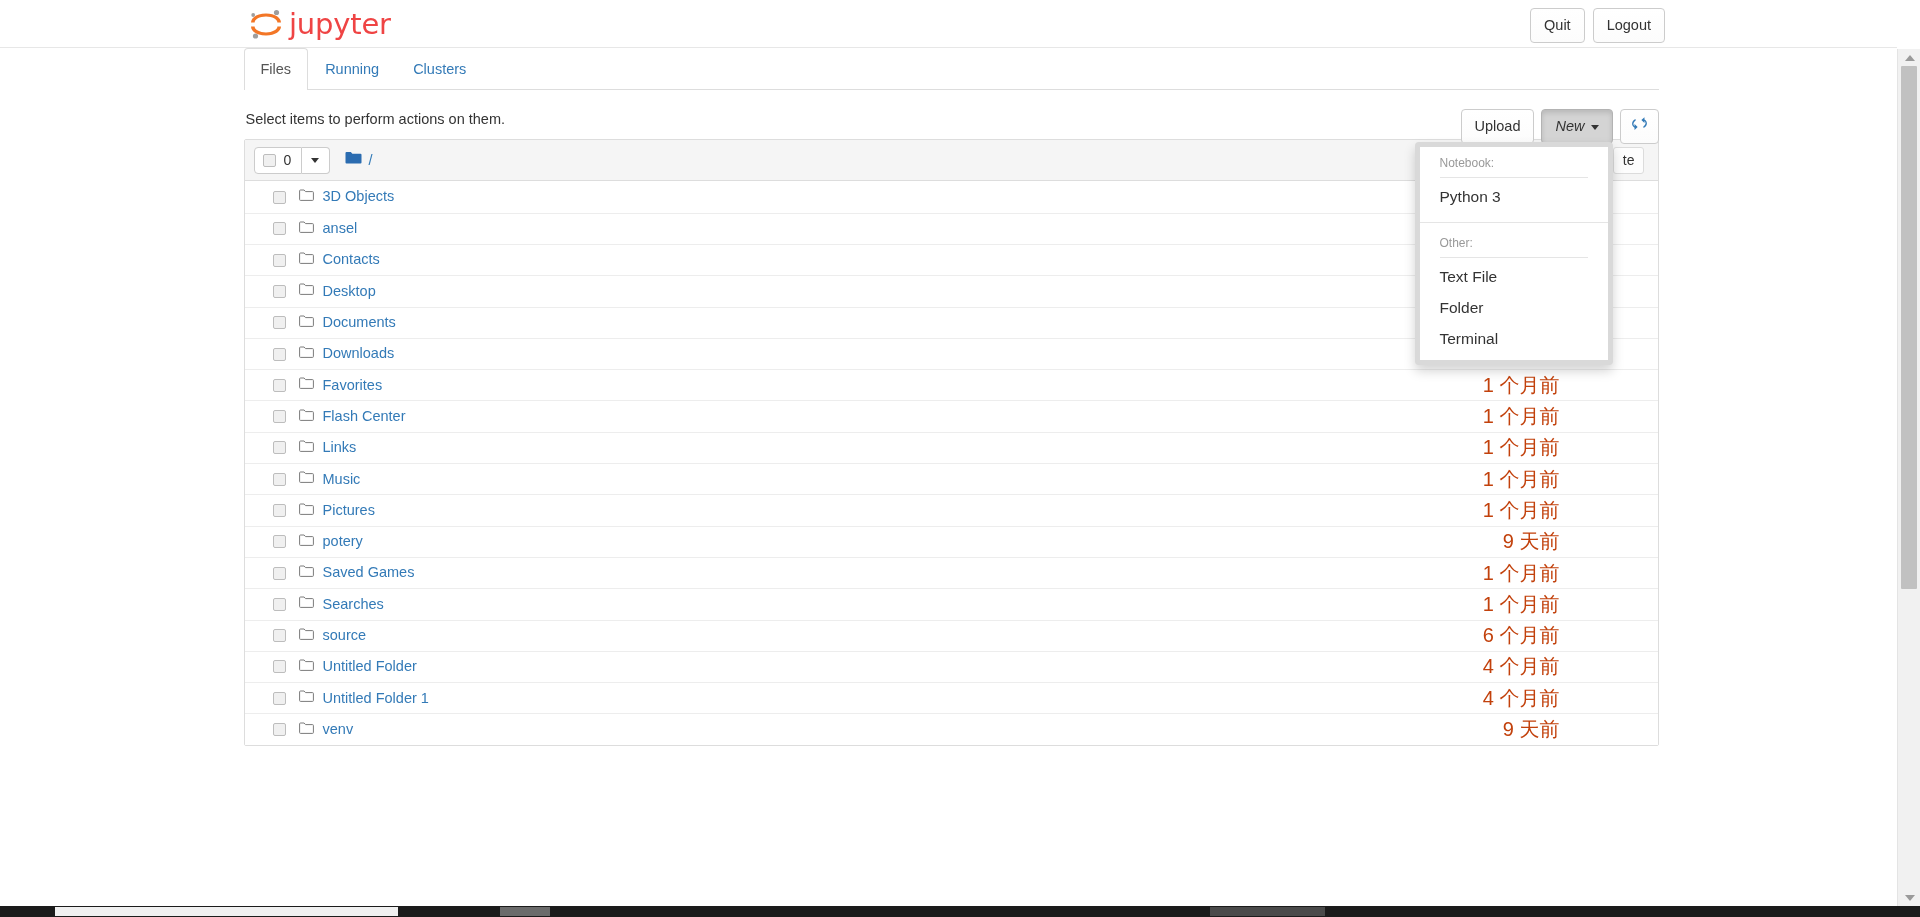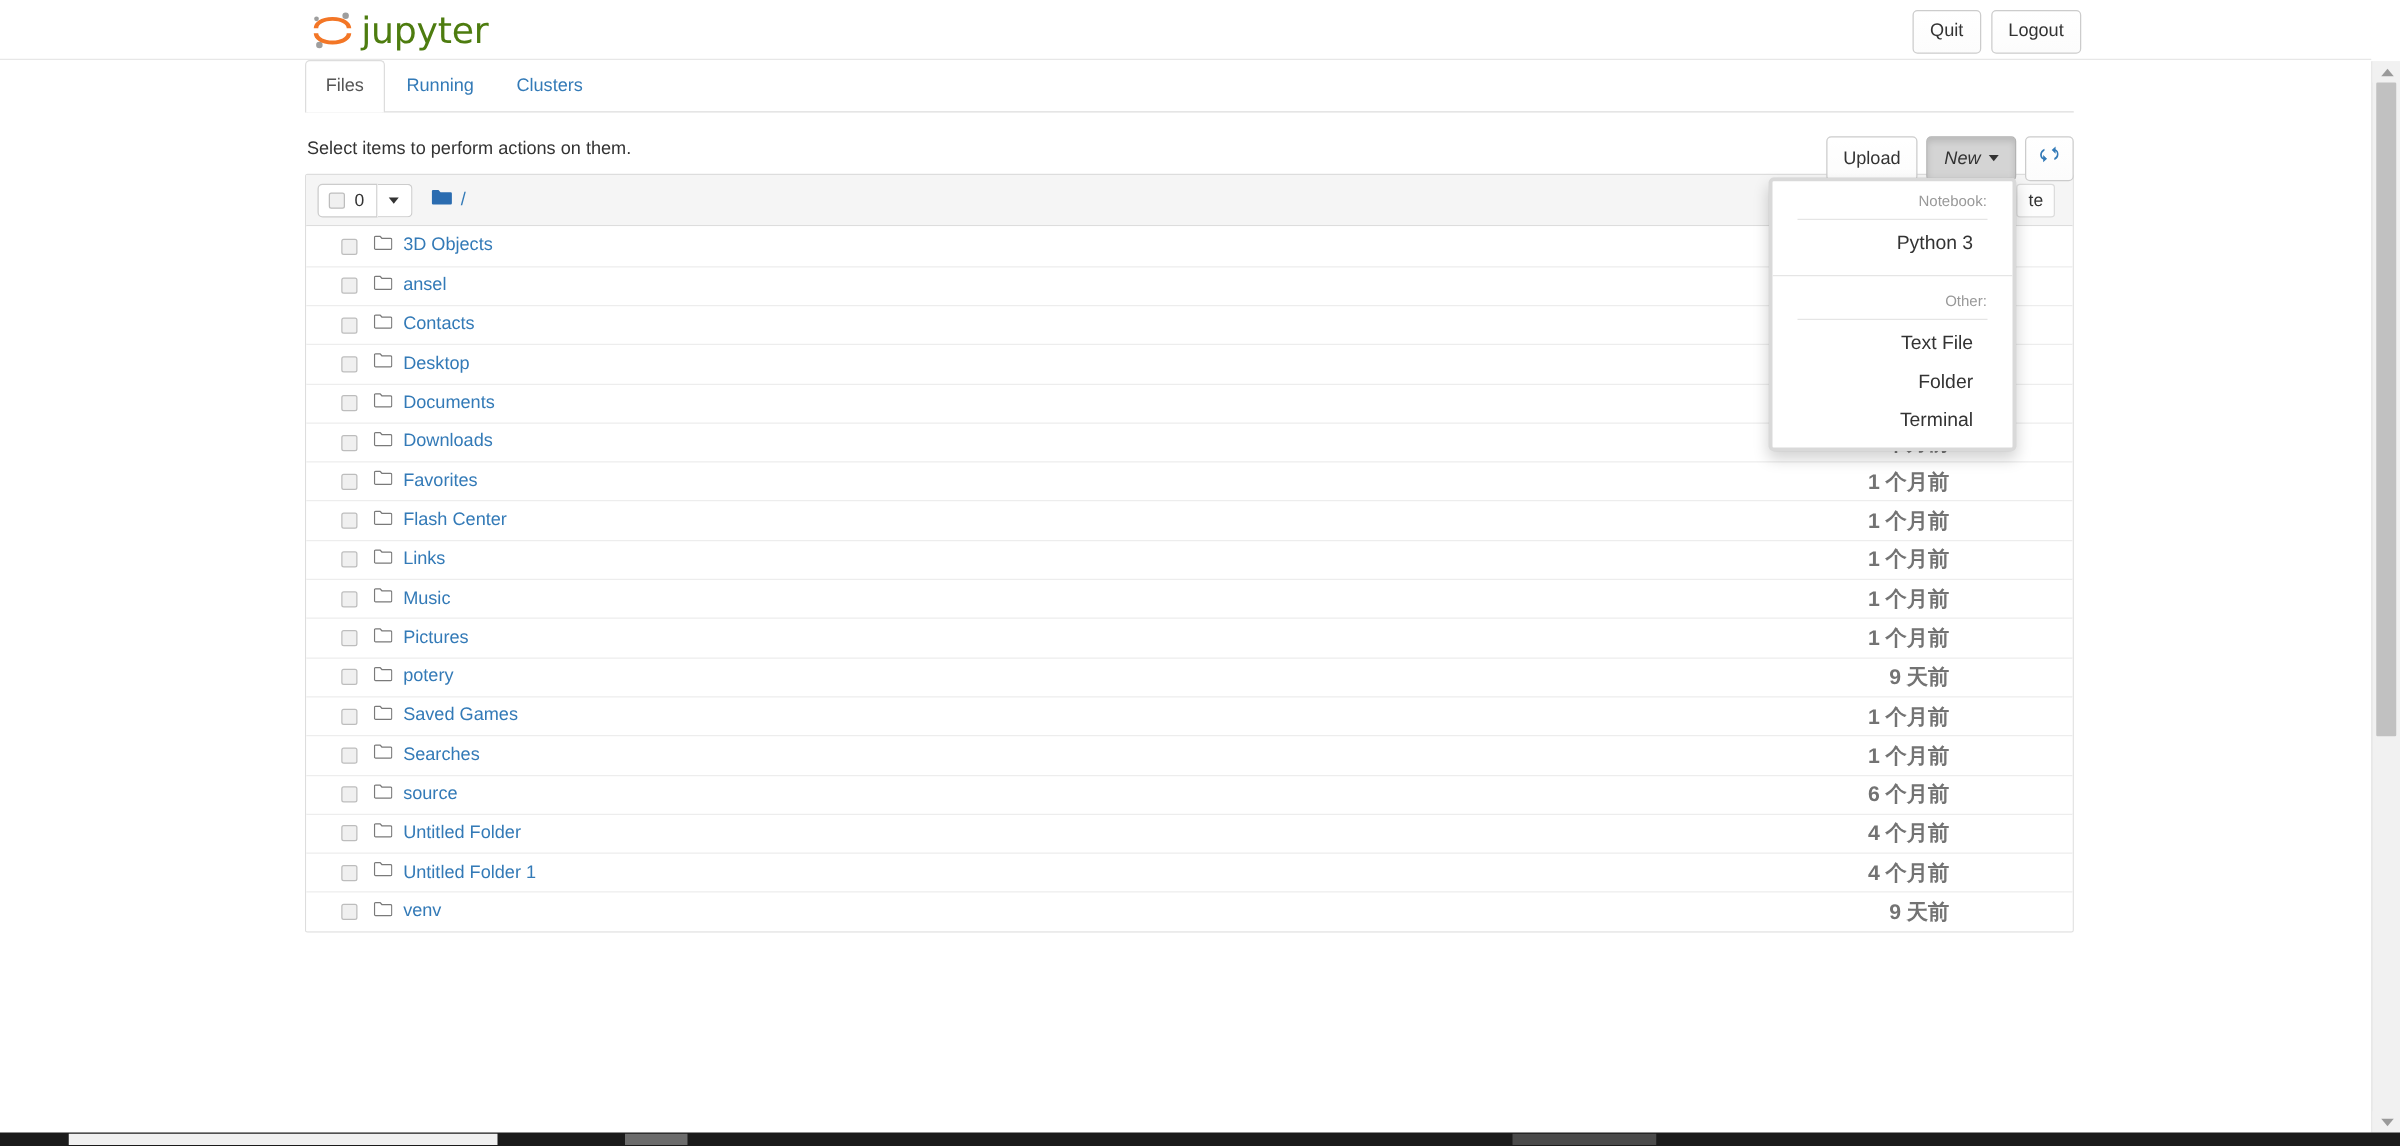--- a/index.html
+++ b/index.html
@@ -37,21 +37,21 @@
   }
   .logo-mark {
     width: 38px; height: 34px;
     position: relative;
     margin-right: 4px;
     flex: none;
   }
   .logo-mark svg { display: block; }
   .logo-text {
     font-size: 29px;
-    color: #4d7c0f;
+    color: #ef4444;
     font-family: "DejaVu Sans", sans-serif;
     letter-spacing: -0.2px;
     line-height: 1;
     font-weight: 400;
   }
   .header-btns {
     position: absolute;
     right: 232px; top: 8px;
     display: flex;
     gap: 8px;
@@ -146,27 +146,26 @@
   }
   .refresh-btn { padding: 6px 11px; }
   .refresh-icon { display:block; }
 
   
   .dropdown-menu {
     position: absolute;
     right: 46px; top: 93px;
     width: 198px;
     background: #ffffff;
-    border: 3px solid #22c55e;
+    border: 5px solid #22c55e;
     border-color: rgba(0,0,0,.15);
     border-radius: 4px;
     box-shadow: 0 6px 12px rgba(0,0,0,.175);
     padding: 5px 0;
     z-index: 60;
-    text-align: right;
   }
   .dd-header {
     font-size: 12px;
     color: #999999;
     padding: 3px 20px;
     line-height: 1.42;
     white-space: nowrap;
   }
   .dd-rule {
     height: 1px;
@@ -298,24 +297,23 @@
   .row a.item-name {
     color: #337ab7;
     font-size: 14.5px;
     text-decoration: none;
     line-height: 1.2;
     cursor: pointer;
   }
   .row .modified {
     position: absolute;
     right: 98px;
-    font-size: 17px;
-    color: #737373;
+    font-size: 20px;
+    color: #c2410c;
     white-space: nowrap;
-    font-weight: bold;
   }
 
   
   .vscroll {
     position: absolute;
     right: 0; top: 49px;
     width: 23px;
     bottom: 11px;
     background: #f1f1f1;
     border-left: 1px solid #e4e4e4;

